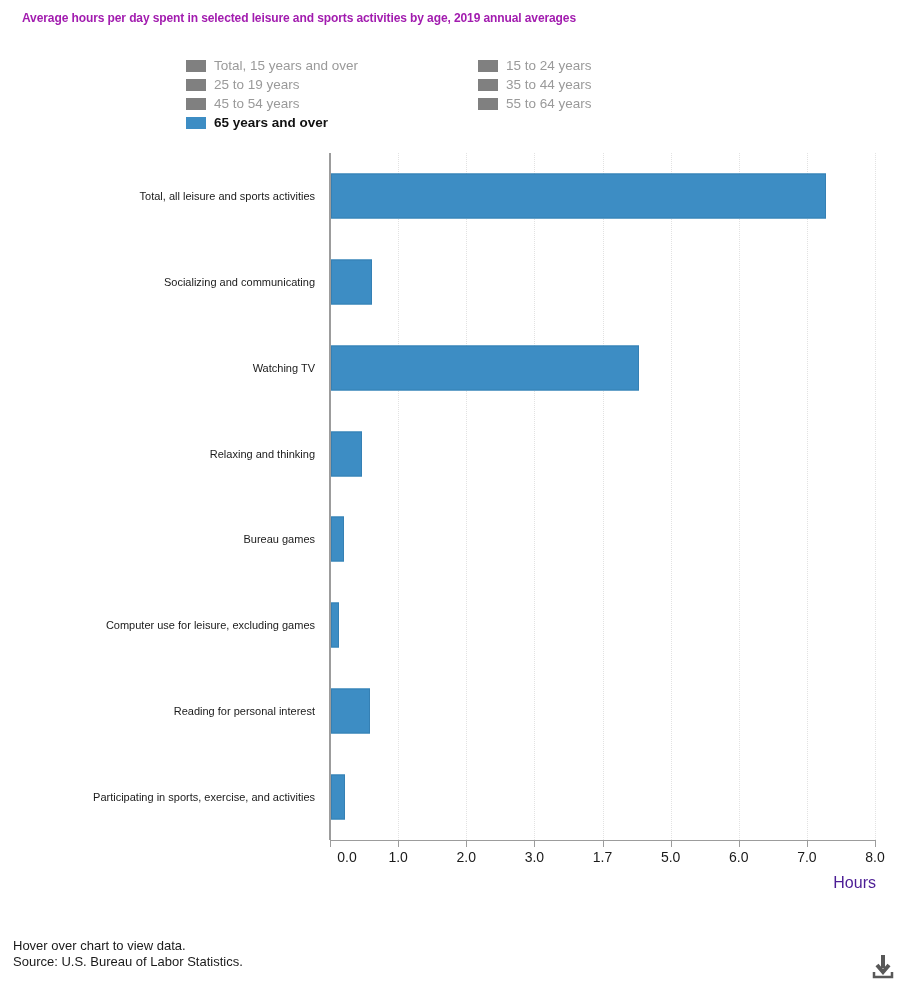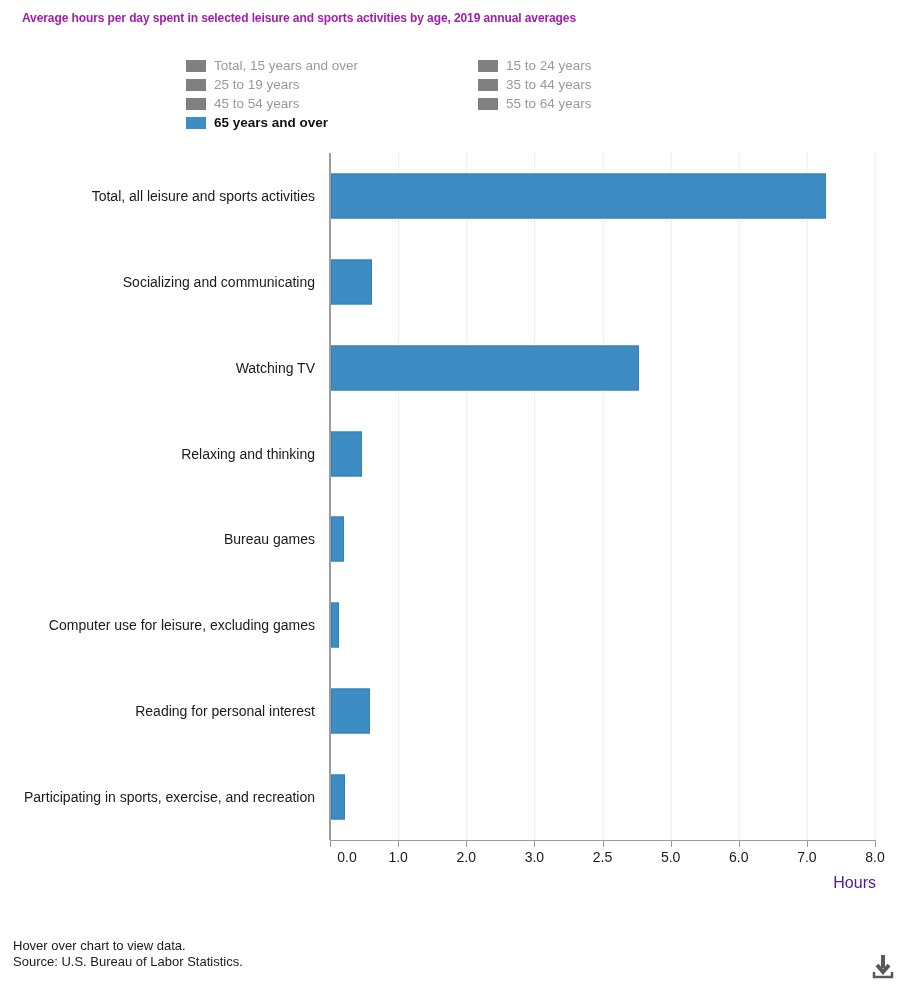--- a/index.html
+++ b/index.html
@@ -111,21 +111,21 @@
     position: absolute;
     left: 0;
     width: 924px;
     height: 85.8px;
   }
   .cat-label {
     position: absolute;
     left: 20px;
     width: 295px;
     text-align: right;
-    font-size: 14px;
+    font-size: 11px;
     color: #1a1a1a;
     line-height: 19px;
     top: 50%;
     transform: translateY(-50%);
   }
   .bar {
     position: absolute;
     left: 331px;
     height: 45px;
     top: 50%;
@@ -252,35 +252,35 @@
       </div>
       <div class="cat-row" style="top: 582.375px; height: 85.875px;">
         <div class="cat-label">Computer use for leisure, excluding games</div>
         <div class="bar" title="Computer use for leisure, excluding games: 0.12" style="width: 8.175px; background: rgb(61, 141, 196);"></div>
       </div>
       <div class="cat-row" style="top: 668.25px; height: 85.875px;">
         <div class="cat-label">Reading for personal interest</div>
         <div class="bar" title="Reading for personal interest: 0.57" style="width: 38.8312px; background: rgb(61, 141, 196);"></div>
       </div>
       <div class="cat-row" style="top: 754.125px; height: 85.875px;">
-        <div class="cat-label">Participating in sports, exercise, and recreation</div>
+        <div class="cat-label">Participating in sports, exercise, and activities</div>
         <div class="bar" title="Participating in sports, exercise, and recreation: 0.2" style="width: 13.625px; background: rgb(61, 141, 196);"></div>
       </div>
     </div>
   <div id="xticks">
       <div class="tick" style="left: 330px;"></div>
       <div class="tick-label" style="left: 347px;">0.0</div>
       <div class="tick" style="left: 398.125px;"></div>
       <div class="tick-label" style="left: 398.125px;">1.0</div>
       <div class="tick" style="left: 466.25px;"></div>
       <div class="tick-label" style="left: 466.25px;">2.0</div>
       <div class="tick" style="left: 534.375px;"></div>
       <div class="tick-label" style="left: 534.375px;">3.0</div>
       <div class="tick" style="left: 602.5px;"></div>
-      <div class="tick-label" style="left: 602.5px;">2.5</div>
+      <div class="tick-label" style="left: 602.5px;">1.7</div>
       <div class="tick" style="left: 670.625px;"></div>
       <div class="tick-label" style="left: 670.625px;">5.0</div>
       <div class="tick" style="left: 738.75px;"></div>
       <div class="tick-label" style="left: 738.75px;">6.0</div>
       <div class="tick" style="left: 806.875px;"></div>
       <div class="tick-label" style="left: 806.875px;">7.0</div>
       <div class="tick" style="left: 875px;"></div>
       <div class="tick-label" style="left: 875px;">8.0</div>
     </div>
   <div id="x-axis-title">Hours</div>

